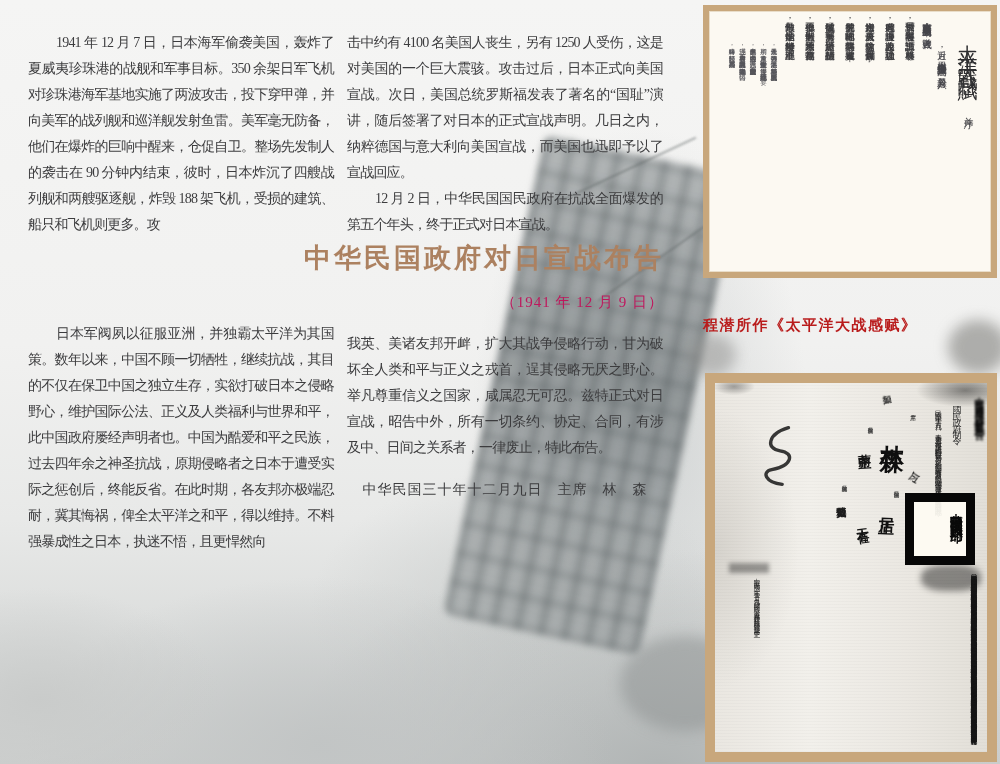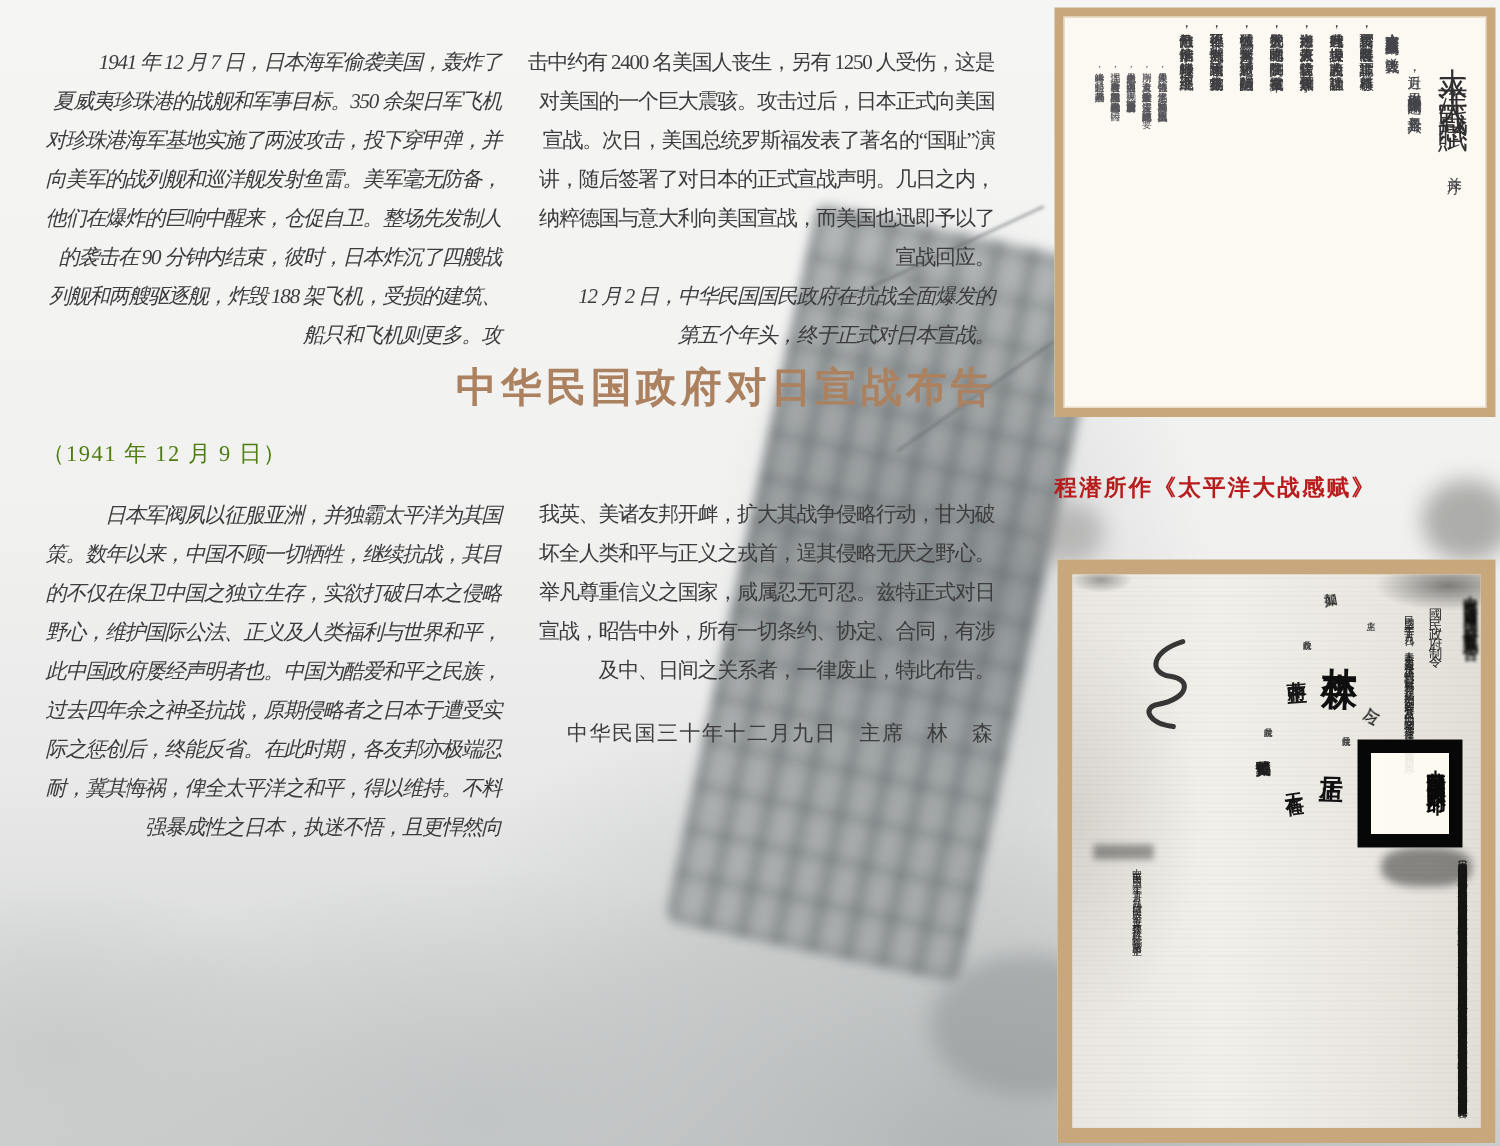--- a/index.html
+++ b/index.html
@@ -34,35 +34,35 @@
   .blob { position:absolute; border-radius:50%; filter:blur(7px); }
   .b1 { left:948px; top:320px; width:60px; height:54px; background:rgba(105,105,102,.5); }
   .b2 { left:688px; top:334px; width:48px; height:42px; background:rgba(150,150,148,.55); }
   .b3 { left:620px; top:636px; width:130px; height:95px; background:rgba(140,143,143,.5); }
 
   
   .textcol {
     position:absolute; font-size:14px; line-height:26px; letter-spacing:-0.8px;
     color:#3c3c3e; text-align:justify; z-index:2;
   }
-  .textcol p { margin:0;text-align:right; }
-  p.ind { text-indent:2em;font-style:italic; }
+  .textcol p { margin:0; }
+  p.ind { text-indent:2em; }
   #intro-col1 { left:28px;  top:30px;  width:306px; }
   #intro-col2 { left:347px; top:30px;  width:316px; }
-  #proc-col1  { left:28px;  top:332px; width:306px; }
+  #proc-col1  { left:28px;  top:321px; width:306px; }
   #proc-col2  { left:347px; top:331px; width:316px; }
   .sig-line { margin-top:16px !important; text-align:center; letter-spacing:1px; }
 
   h1.title {
     position:absolute; left:28px; top:240px; width:636px; margin:0; z-index:2;
     text-align:right; font-size:27px; font-weight:bold; color:#ac8160; letter-spacing:3px;
   }
   .date-line {
     position:absolute; left:28px; top:293px; width:636px; z-index:2;
-    text-align:left; font-size:15px; color:#4d7c0f; letter-spacing:1px;
+    text-align:right; font-size:15px; color:#be185d; letter-spacing:1px;
   }
 
   
   .poem-panel {
     position:absolute; left:703px; top:5px; width:294px; height:273px; z-index:3;
     box-sizing:border-box; border:6px solid #c8a77c; background:#fcf9f2;
     box-shadow: inset 0 0 0 1px #e9ddc9;
   }
   .poem-inner {
     position:absolute; inset:4px 9px; writing-mode:vertical-rl; text-orientation:upright;
@@ -145,21 +145,21 @@
     <div class="cable c2"></div>
     <div class="blob b1"></div>
     <div class="blob b2"></div>
     <div class="blob b3"></div>
   </div>
 
   <div class="textcol" id="intro-col1">
     <p class="ind">1941 年 12 月 7 日，日本海军偷袭美国，轰炸了夏威夷珍珠港的战舰和军事目标。350 余架日军飞机对珍珠港海军基地实施了两波攻击，投下穿甲弹，并向美军的战列舰和巡洋舰发射鱼雷。美军毫无防备，他们在爆炸的巨响中醒来，仓促自卫。整场先发制人的袭击在 90 分钟内结束，彼时，日本炸沉了四艘战列舰和两艘驱逐舰，炸毁 188 架飞机，受损的建筑、船只和飞机则更多。攻</p>
   </div>
   <div class="textcol" id="intro-col2">
-    <p>击中约有 2400 名美国人丧生，另有 1250 人受伤，这是对美国的一个巨大震骇。攻击过后，日本正式向美国宣战。次日，美国总统罗斯福发表了著名的“国耻”演讲，随后签署了对日本的正式宣战声明。几日之内，纳粹德国与意大利向美国宣战，而美国也迅即予以了宣战回应。</p>
+    <p>击中约有 4100 名美国人丧生，另有 1250 人受伤，这是对美国的一个巨大震骇。攻击过后，日本正式向美国宣战。次日，美国总统罗斯福发表了著名的“国耻”演讲，随后签署了对日本的正式宣战声明。几日之内，纳粹德国与意大利向美国宣战，而美国也迅即予以了宣战回应。</p>
     <p class="ind">12 月 2 日，中华民国国民政府在抗战全面爆发的第五个年头，终于正式对日本宣战。</p>
   </div>
 
   <h1 class="title">中华民国政府对日宣战布告</h1>
   <div class="date-line">（1941 年 12 月 9 日）</div>
 
   <div class="textcol" id="proc-col1">
     <p class="ind">日本军阀夙以征服亚洲，并独霸太平洋为其国策。数年以来，中国不顾一切牺牲，继续抗战，其目的不仅在保卫中国之独立生存，实欲打破日本之侵略野心，维护国际公法、正义及人类福利与世界和平，此中国政府屡经声明者也。中国为酷爱和平之民族，过去四年余之神圣抗战，原期侵略者之日本于遭受实际之惩创后，终能反省。在此时期，各友邦亦极端忍耐，冀其悔祸，俾全太平洋之和平，得以维持。不料强暴成性之日本，执迷不悟，且更悍然向</p>
   </div>
   <div class="textcol" id="proc-col2">

